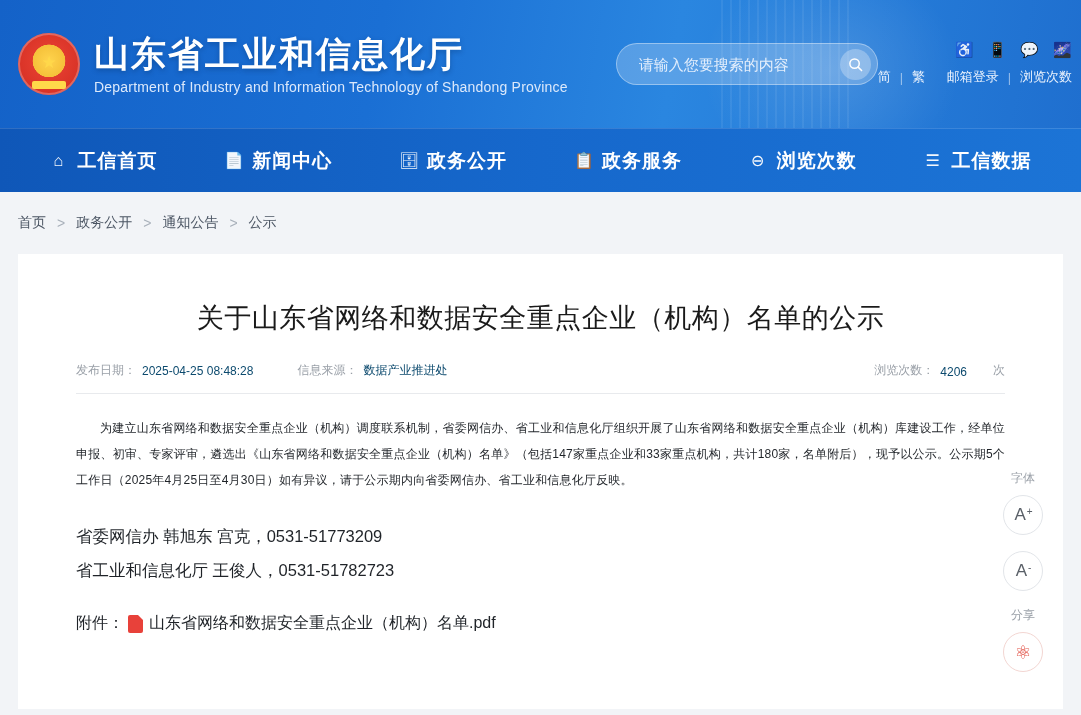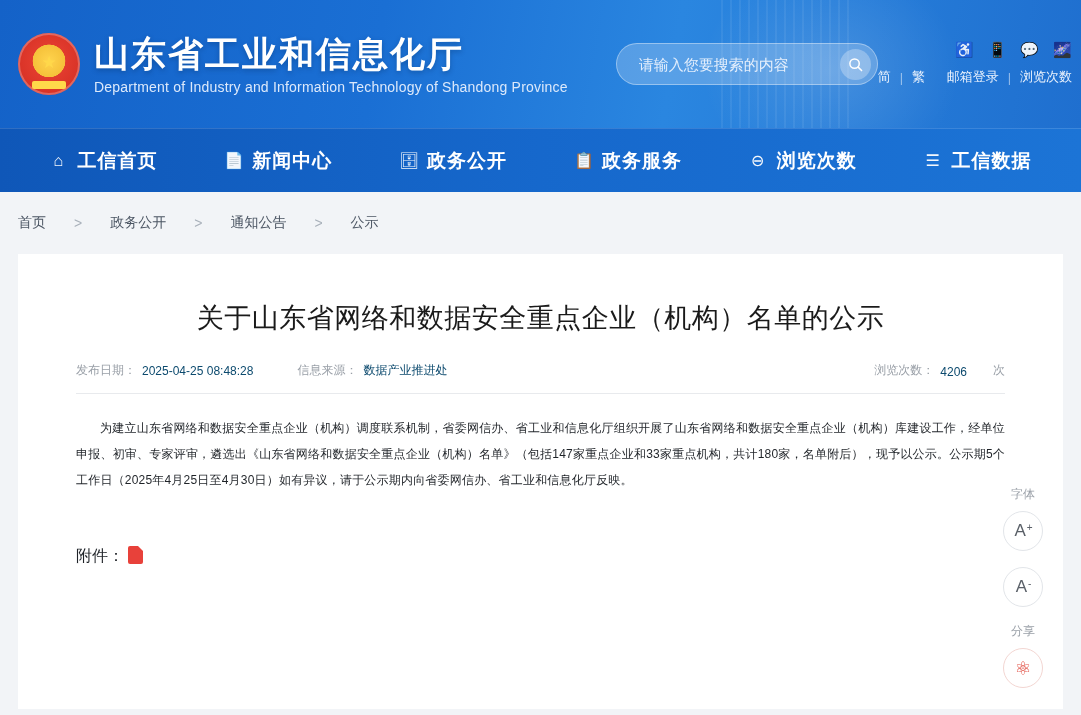--- a/index.html
+++ b/index.html
@@ -191,21 +191,21 @@
   }
 
   
   .crumbs {
     height: 62px;
     display: flex;
     align-items: center;
     padding-left: 18px;
     font-size: 14px;
     color: #4b5563;
-    gap: 28px;
+    gap: 11px;
   }
   .crumbs a { color: #4b5563; text-decoration: none; cursor: pointer; }
   .crumbs .sp { color: #a8b0ba; }
 
   
   .page-wrap {
     position: relative;
     padding: 0 18px;
   }
   .card {
@@ -249,20 +249,21 @@
     letter-spacing: .2px;
     text-align: justify;
   }
   .body-text p { margin: 0; }
   .body-text p.indent { text-indent: 2em; }
   .gap { height: 26px; }
   .contact { font-size: 16.5px; color: #1f2328; line-height: 2.05; }
   .attach {
     margin-top: 26px;
     display: flex;
+    align-items: center;
     font-size: 16px;
     color: #1f2328;
   }
   .pdf-ico {
     display: inline-block;
     width: 15px; height: 18px;
     margin: 0 6px 0 4px;
     background: #e8413a;
     border-radius: 2px;
     position: relative;
@@ -275,21 +276,21 @@
     border-width: 0 5px 5px 0;
     border-style: solid;
     border-color: transparent #fff transparent transparent;
   }
   .attach a { color: #1f2328; text-decoration: none; cursor: pointer; }
 
   
   .tools {
     position: absolute;
     right: 30px;
-    top: 232px;
+    top: 216px;
     width: 56px;
     text-align: center;
     color: #9aa0a8;
     font-size: 12px;
   }
   .tools .lbl { margin-bottom: 8px; }
   .tool-btn {
     width: 38px; height: 38px;
     margin: 0 auto 16px auto;
     border-radius: 50%;
@@ -416,24 +417,29 @@
       </div>
     </div>
     <div class="rule"></div>
 
     <div class="body-text">
       <p class="indent">为建立山东省网络和数据安全重点企业（机构）调度联系机制，省委网信办、省工业和信息化厅组织开展了山东省网络和数据安全重点企业（机构）库建设工作，经单位申报、初审、专家评审，遴选出《山东省网络和数据安全重点企业（机构）名单》（包括147家重点企业和33家重点机构，共计180家，名单附后），现予以公示。公示期5个工作日（2025年4月25日至4月30日）如有异议，请于公示期内向省委网信办、省工业和信息化厅反映。</p>
     </div>
 
     <div class="gap"></div>
 
+    <div class="contact">
+      <p style="margin:0;">省委网信办 韩旭东  宫克，0531-51773209</p>
+      <p style="margin:0;">省工业和信息化厅  王俊人，0531-51782723</p>
+    </div>
 
     <div class="attach">
       <span>附件：</span>
       <span class="pdf-ico"></span>
+      <a>山东省网络和数据安全重点企业（机构）名单.pdf</a>
     </div>
   </div>
 
   <div class="tools">
     <div class="lbl">字体</div>
     <div class="tool-btn">
       <span>A</span>
         <sup>+</sup>
     </div>
     <div class="tool-btn">

